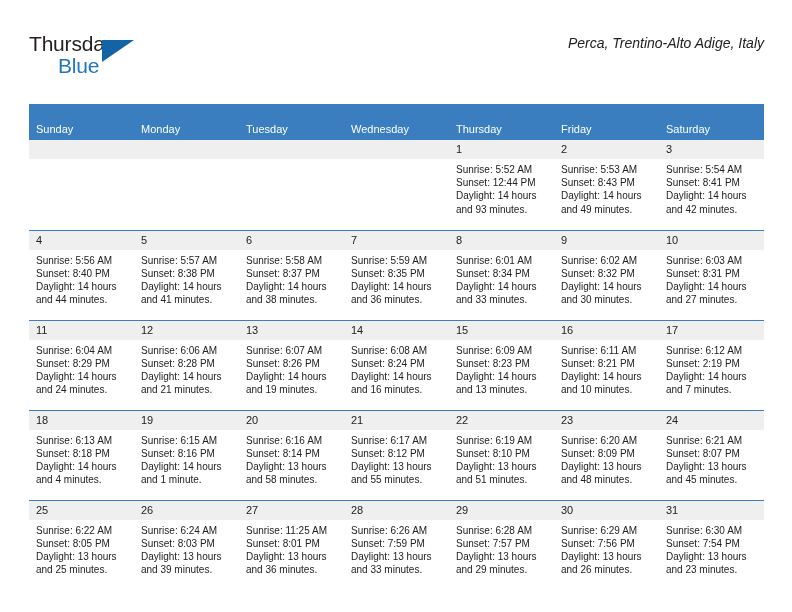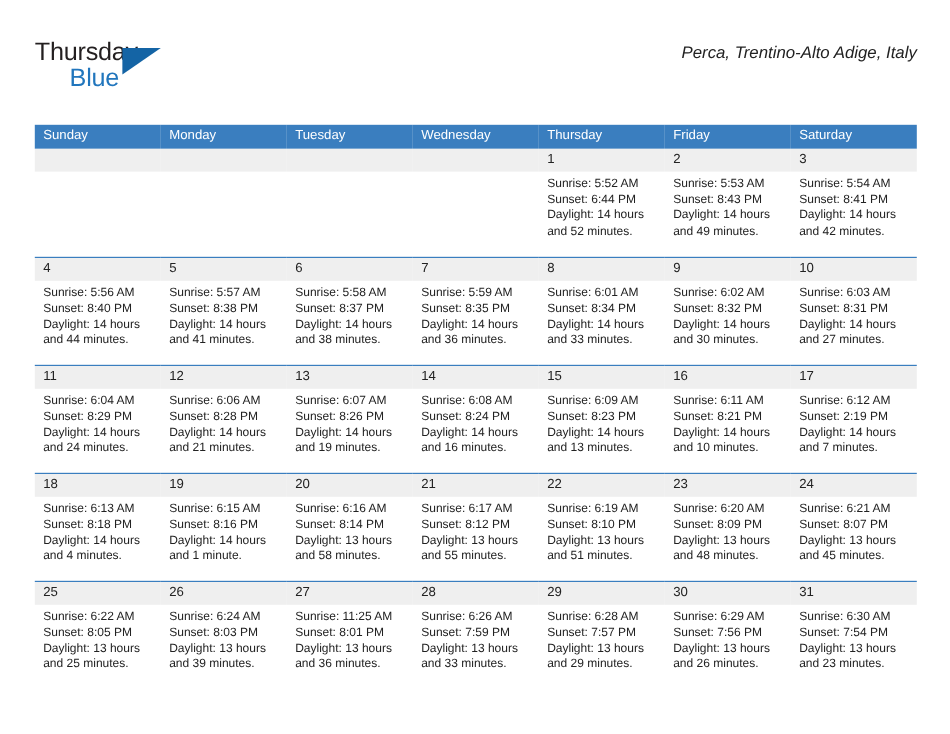--- a/index.html
+++ b/index.html
@@ -93,21 +93,21 @@
     width: 735px;
     border-collapse: collapse;
     table-layout: fixed;
   }
   .cal th {
     background: #3a7ebf;
     color: #ffffff;
     font-size: 11px;
     font-weight: normal;
     text-align: left;
-    padding: 3px 0 5px 7px;
+    padding: 19px 0 5px 7px;
     height: 19px;
     box-sizing: border-box;
   }
   .cal td {
     vertical-align: top;
     padding: 0;
     border-top: 1px solid #3a7ebf;
     height: 90px;
     box-sizing: border-box;
   }
@@ -175,23 +175,23 @@
           <td>
             <div class="daynum"></div>
           </td>
           <td>
             <div class="daynum"></div>
           </td>
           <td>
             <div class="daynum">1</div>
             <div class="info">
               <div>Sunrise: 5:52 AM</div>
-              <div>Sunset: 6:44 PM</div>
-              <div>Daylight: 14 hours</div>
-              <div>and 52 minutes.</div>
+              <div>Sunset: 12:44 PM</div>
+              <div>Daylight: 14 hours</div>
+              <div>and 93 minutes.</div>
             </div>
           </td>
           <td>
             <div class="daynum">2</div>
             <div class="info">
               <div>Sunrise: 5:53 AM</div>
               <div>Sunset: 8:43 PM</div>
               <div>Daylight: 14 hours</div>
               <div>and 49 minutes.</div>
             </div>

